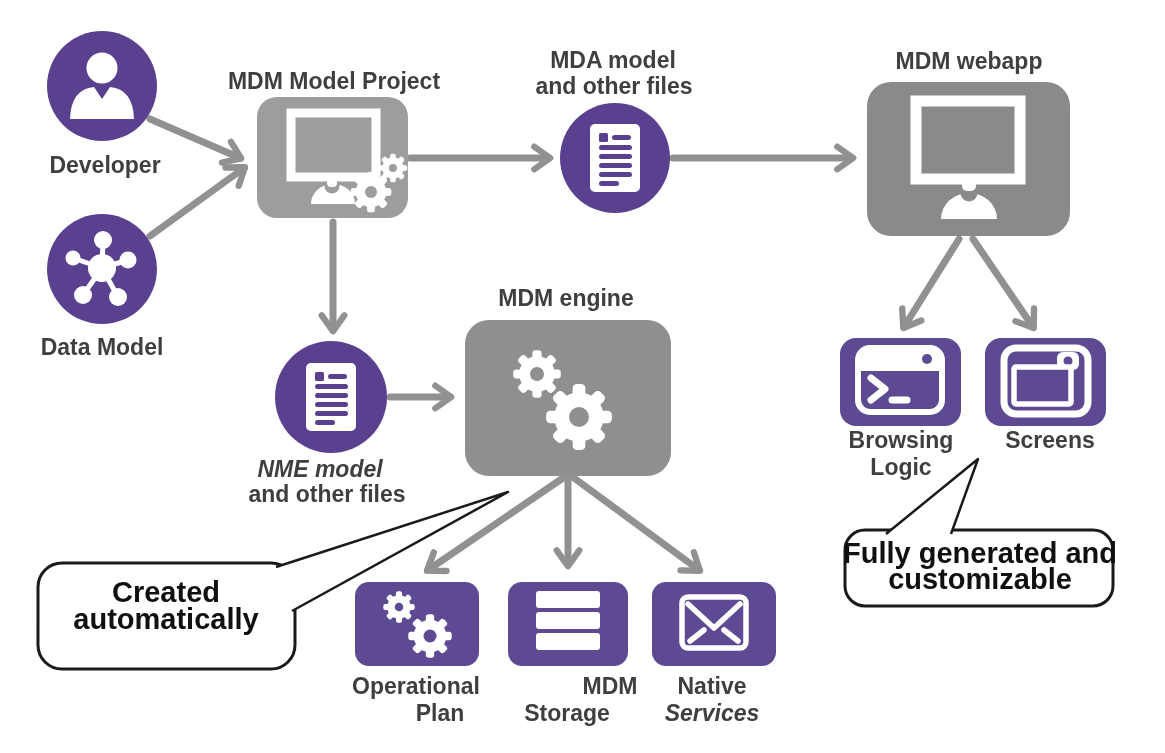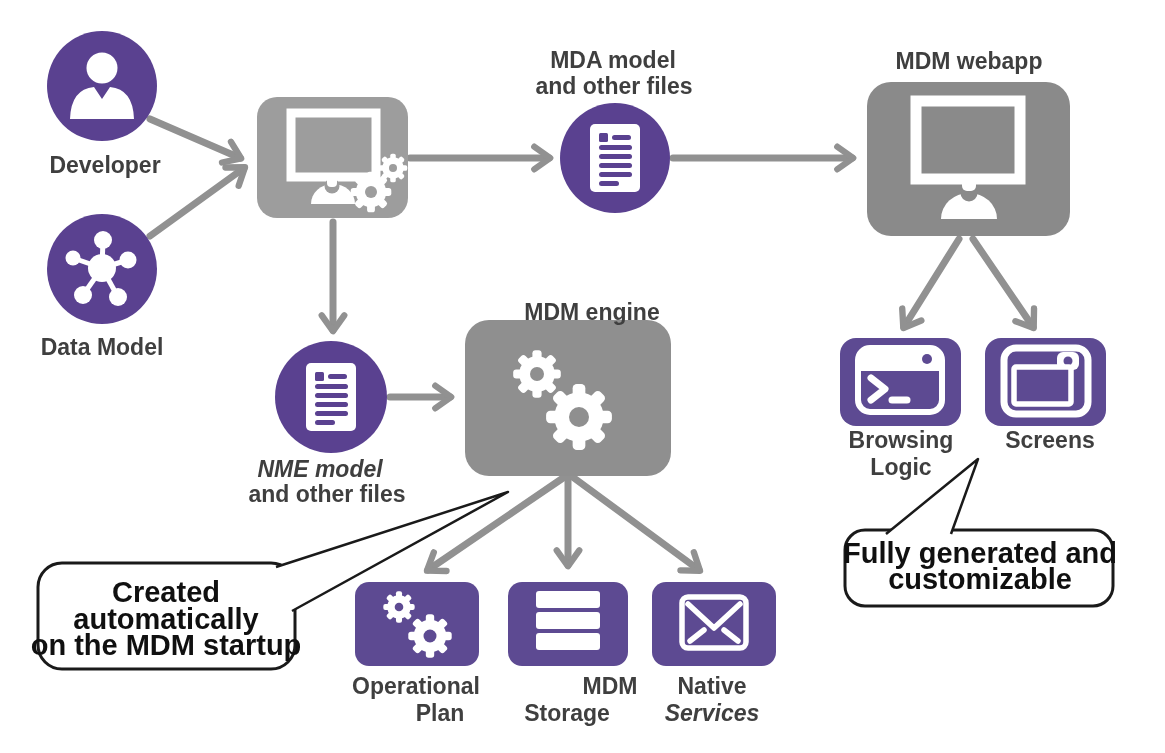--- a/index.html
+++ b/index.html
@@ -201,45 +201,45 @@
   </g>
 
   <g>
     <rect x="845" y="530" width="268" height="76" rx="20" fill="#ffffff" stroke="#1a1a1a" stroke-width="3"></rect>
     <path d="M886,534 L978,459 L951,534" fill="#ffffff" stroke="#1a1a1a" stroke-width="2.5" stroke-linejoin="round"></path>
   </g>
 </svg>
 
 <div class="lbl" style="left:105px;top:165px;">Developer</div>
 <div class="lbl" style="left:102px;top:347px;">Data Model</div>
+<div class="lbl" style="left:334px;top:81px;">MDM Model Project</div>
 
 <div class="lbl" style="left:613px;top:60px;">MDA model</div>
 <div class="lbl" style="left:614px;top:86px;">and other files</div>
 
 <div class="lbl" style="left:969px;top:61px;">MDM webapp</div>
 
 <div class="lbl" style="left:320px;top:469px;font-style:italic;">NME model</div>
 <div class="lbl" style="left:327px;top:494px;">and other files</div>
 
-<div class="lbl" style="left:566px;top:312px;margin-left:26px;">MDM engine</div>
+<div class="lbl" style="left:566px;top:298px;">MDM engine</div>
 
 <div class="lbl" style="left:416px;top:686px;">Operational</div>
 <div class="lbl" style="left:440px;top:713px;">Plan</div>
 
 <div class="lbl" style="left:566px;top:686px;margin-left:44px;">MDM</div>
 <div class="lbl" style="left:567px;top:713px;">Storage</div>
 
 <div class="lbl" style="left:712px;top:686px;">Native</div>
 <div class="lbl" style="left:712px;top:713px;font-style:italic;">Services</div>
 
 <div class="lbl" style="left:901px;top:440px;">Browsing</div>
 <div class="lbl" style="left:901px;top:467px;">Logic</div>
 
 <div class="lbl" style="left:1050px;top:440px;">Screens</div>
 
 <div class="lbl callout-lbl" style="left:166px;top:592px;">Created</div>
 <div class="lbl callout-lbl" style="left:166px;top:619px;">automatically</div>
-<div class="lbl callout-lbl" style="left:166px;top:645px;">on the MDM startup</div>
 
 <div class="lbl callout-lbl" style="left:980px;top:553px;">Fully generated and</div>
 <div class="lbl callout-lbl" style="left:980px;top:579px;">customizable</div>
 
 </div>
 
 </body></html>

